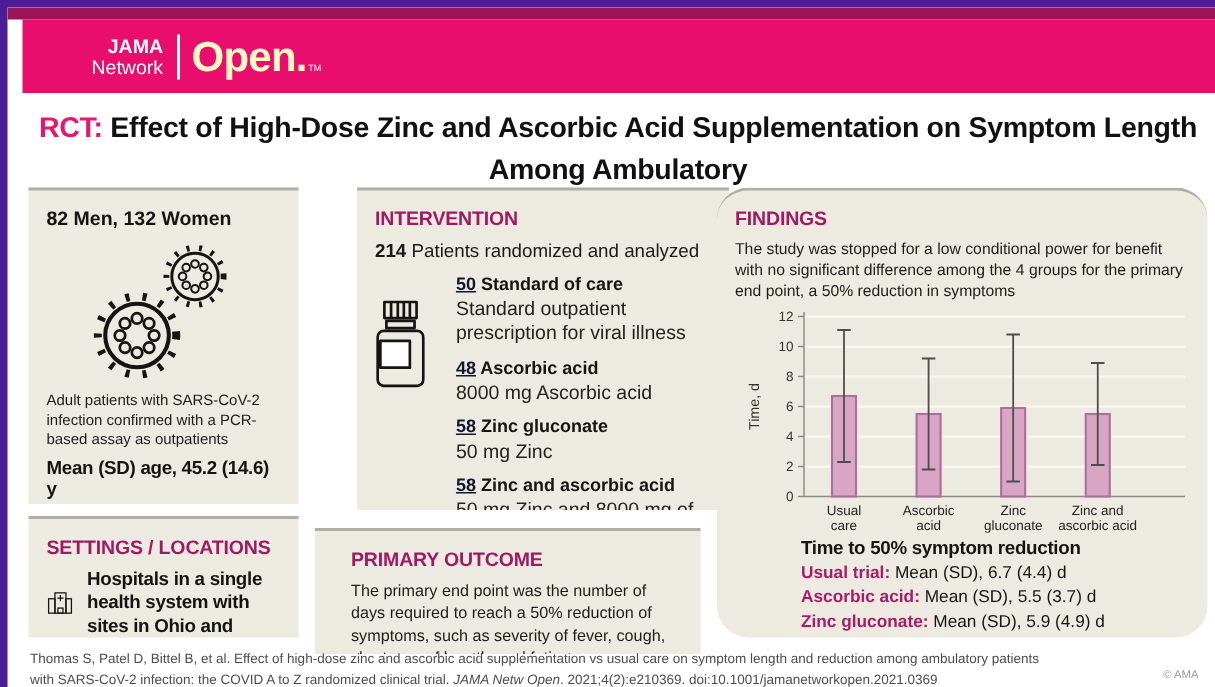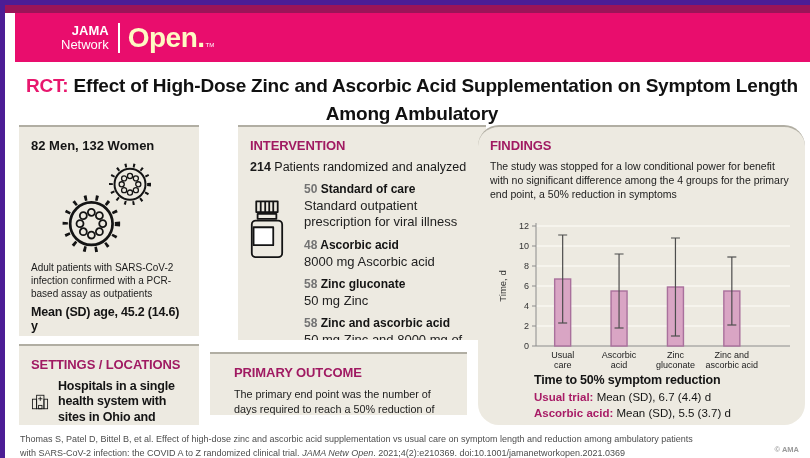--- a/index.html
+++ b/index.html
@@ -22,53 +22,53 @@
   .title{position:absolute;left:18px;top:67px;width:778px;font-size:19px;font-weight:700;
          color:#111;line-height:1.45;letter-spacing:-0.2px;text-align:center;}
   .title-tag{color:#e8176e;}
 
   
   .panel{position:absolute;background:#edeae1;border-top:2px solid #b1aea3;box-sizing:border-box;
          padding:11px 12px 8px 12px;overflow:hidden;}
   .p-pop{left:14px;top:120px;width:180px;height:211px;}
   .p-set{left:14px;top:339px;width:180px;height:81px;}
   .p-int{left:205px;top:120px;width:248px;height:215px;margin-left:28px;}
-  .p-out{left:205px;top:347px;width:257px;height:63px;padding-left:24px;}
+  .p-out{left:205px;top:347px;width:257px;height:84px;padding-left:24px;}
   .p-fin{left:473px;top:120px;width:327px;height:300px;border-radius:21px;}
 
   .sec-h{font-size:13px;font-weight:700;color:#a01a62;letter-spacing:-0.1px;margin:0 0 7px 0;}
   .demo{font-size:13px;font-weight:700;color:#141414;margin-bottom:4px;}
   .virus-wrap{text-align:center;margin:2px 0 4px 0;}
   .pop-desc{font-size:10px;line-height:1.32;color:#1c1c1c;}
   .pop-age{font-size:12.5px;font-weight:700;color:#141414;margin-top:4px;letter-spacing:-0.2px;}
 
   .set-row{display:flex;align-items:flex-start;gap:9px;}
   .set-text{font-size:12.5px;font-weight:700;color:#141414;line-height:1.22;letter-spacing:-0.2px;}
 
   .int-count{font-size:12.5px;color:#1a1a1a;margin-bottom:8px;}
   .int-count b{font-weight:700;}
   .int-row{display:flex;gap:20px;}
   .grp{margin-bottom:7px;}
   .grp-head{font-size:12px;font-weight:700;color:#141414;line-height:1.25;}
-  .grp-n{color:#737373;}
+  .grp-n{color:#0f172a;text-decoration:underline;}
   .grp-detail{font-size:13px;color:#222;line-height:1.25;margin-top:1px;}
 
   .out-text{font-size:10.8px;color:#1c1c1c;line-height:1.38;}
 
-  .fin-sum{font-size:10.5px;color:#1c1c1c;line-height:1.33;margin-bottom:18px;width:306px;}
+  .fin-sum{font-size:10.5px;color:#1c1c1c;line-height:1.33;margin-bottom:3px;width:306px;}
   .chart-box{margin-left:4px;}
   .results{margin-left:44px;margin-top:1px;}
   .res-title{font-size:12.5px;font-weight:700;color:#141414;margin-bottom:2px;letter-spacing:-0.2px;}
   .res-line{font-size:11.5px;line-height:1.42;color:#141414;}
   .res-label{color:#a81c66;font-weight:700;}
 
   
   .footer{position:absolute;left:15px;top:428px;width:735px;font-size:9px;color:#4d4d4d;line-height:1.5;}
   .footer i{font-style:italic;}
-  .copyright{position:absolute;right:14px;top:440px;font-size:7.5px;color:#9a9a9a;font-weight:bold;}
+  .copyright{position:absolute;right:14px;top:440px;font-size:7.5px;color:#9a9a9a;}
 
   svg{display:block;}
 </style>
 </head>
 <body>
 
 <div class="page">
 
   <div class="top-strip"></div>
 

